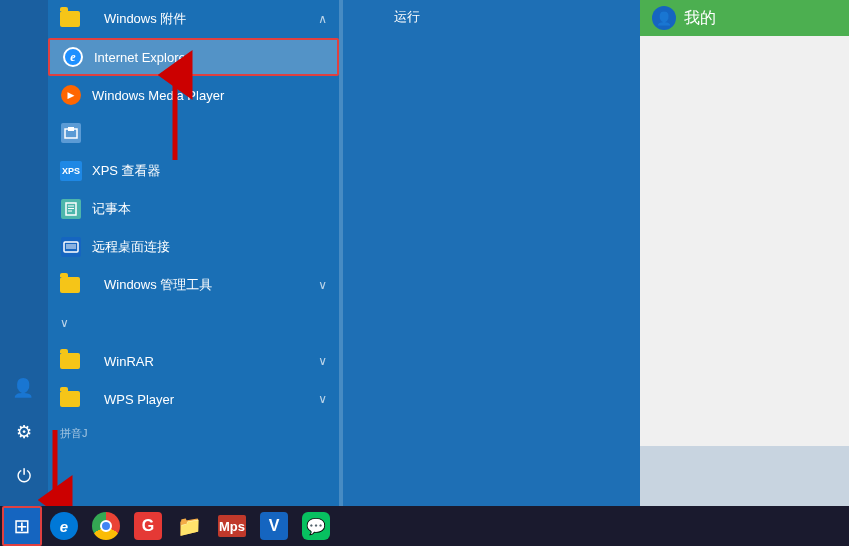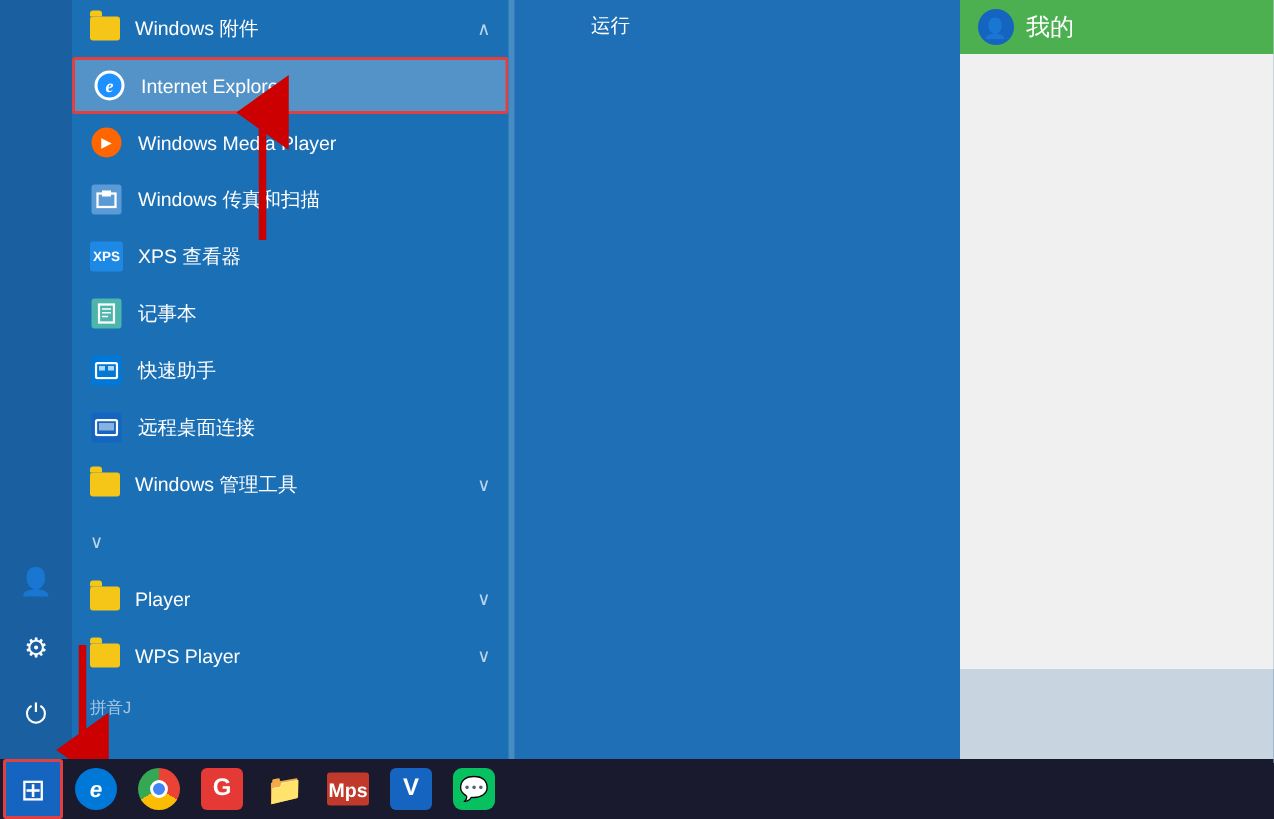--- a/index.html
+++ b/index.html
@@ -106,21 +106,21 @@
       display: flex;
       align-items: center;
       padding: 6px 12px;
       color: white;
       font-size: 13px;
       cursor: pointer;
       gap: 10px;
       height: 38px;
       justify-content: space-between;
     }
-    .folder-left { display: flex; align-items: center; gap: 10px; }
+    .folder-left { display: flex; align-items: center; gap: 24px; }
 
     
     .tiles-area {
       flex: 1;
       background: #1e6fb5;
       padding: 10px;
     }
 
     
     .taskbar {
@@ -288,21 +288,20 @@
 
         <div class="app-item">
           <div class="app-icon">
             <div style="width:20px;height:20px;background:#5b9bd5;display:flex;align-items:center;justify-content:center;border-radius:2px;">
               <svg width="14" height="14" viewBox="0 0 14 14">
                   <rect x="1" y="3" width="12" height="9" fill="none" stroke="white" stroke-width="1.5"></rect>
                   <rect x="4" y="1" width="6" height="4" fill="white"></rect>
                 </svg>
             </div>
           </div>
-          <span>Windows 传真和扫描</span>
         </div>
 
         <div class="app-item">
           <div class="app-icon">
             <div style="width:44px;height:20px;background:#1e88e5;display:flex;align-items:center;justify-content:center;border-radius:2px;color:white;font-size:9px;font-weight:bold;">XPS</div>
           </div>
           <span>XPS 查看器</span>
         </div>
 
 
@@ -313,32 +312,20 @@
                   <rect x="1" y="1" width="10" height="12" fill="none" stroke="white" stroke-width="1.5"></rect>
                   <line x1="3" y1="4" x2="9" y2="4" stroke="white" stroke-width="1"></line>
                   <line x1="3" y1="6.5" x2="9" y2="6.5" stroke="white" stroke-width="1"></line>
                   <line x1="3" y1="9" x2="7" y2="9" stroke="white" stroke-width="1"></line>
                 </svg>
             </div>
           </div>
           <span>记事本</span>
         </div>
 
-        <div class="app-item">
-          <div class="app-icon">
-            <div style="width:20px;height:20px;background:#0078d7;border-radius:2px;display:flex;align-items:center;justify-content:center;">
-              <svg width="16" height="12" viewBox="0 0 16 12">
-                  <rect x="1" y="1" width="14" height="10" rx="1" fill="none" stroke="white" stroke-width="1.5"></rect>
-                  <rect x="3" y="3" width="4" height="3" fill="white" opacity="0.7"></rect>
-                  <rect x="9" y="3" width="4" height="3" fill="white" opacity="0.7"></rect>
-                </svg>
-            </div>
-          </div>
-          <span>快速助手</span>
-        </div>
 
         <div class="app-item">
           <div class="app-icon">
             <div style="width:20px;height:20px;background:#1565c0;border-radius:2px;display:flex;align-items:center;justify-content:center;">
               <svg width="16" height="12" viewBox="0 0 16 12">
                   <rect x="1" y="1" width="14" height="10" rx="1" fill="none" stroke="white" stroke-width="1.5"></rect>
                   <rect x="3" y="3" width="10" height="5" fill="white" opacity="0.5"></rect>
                 </svg>
             </div>
           </div>
@@ -357,21 +344,21 @@
 
         <div class="folder-item">
           <span style="color:rgba(255,255,255,0.7);font-size:12px;">∨</span>
         </div>
 
         <div class="folder-item">
           <div class="folder-left">
             <div class="app-icon">
               <div class="folder-icon-yellow"></div>
             </div>
-            <span>Player</span>
+            <span>WinRAR</span>
           </div>
           <span style="color:rgba(255,255,255,0.7);font-size:12px;">∨</span>
         </div>
 
         <div class="folder-item">
           <div class="folder-left">
             <div class="app-icon">
               <div class="folder-icon-yellow"></div>
             </div>
             <span>WPS Player</span>

